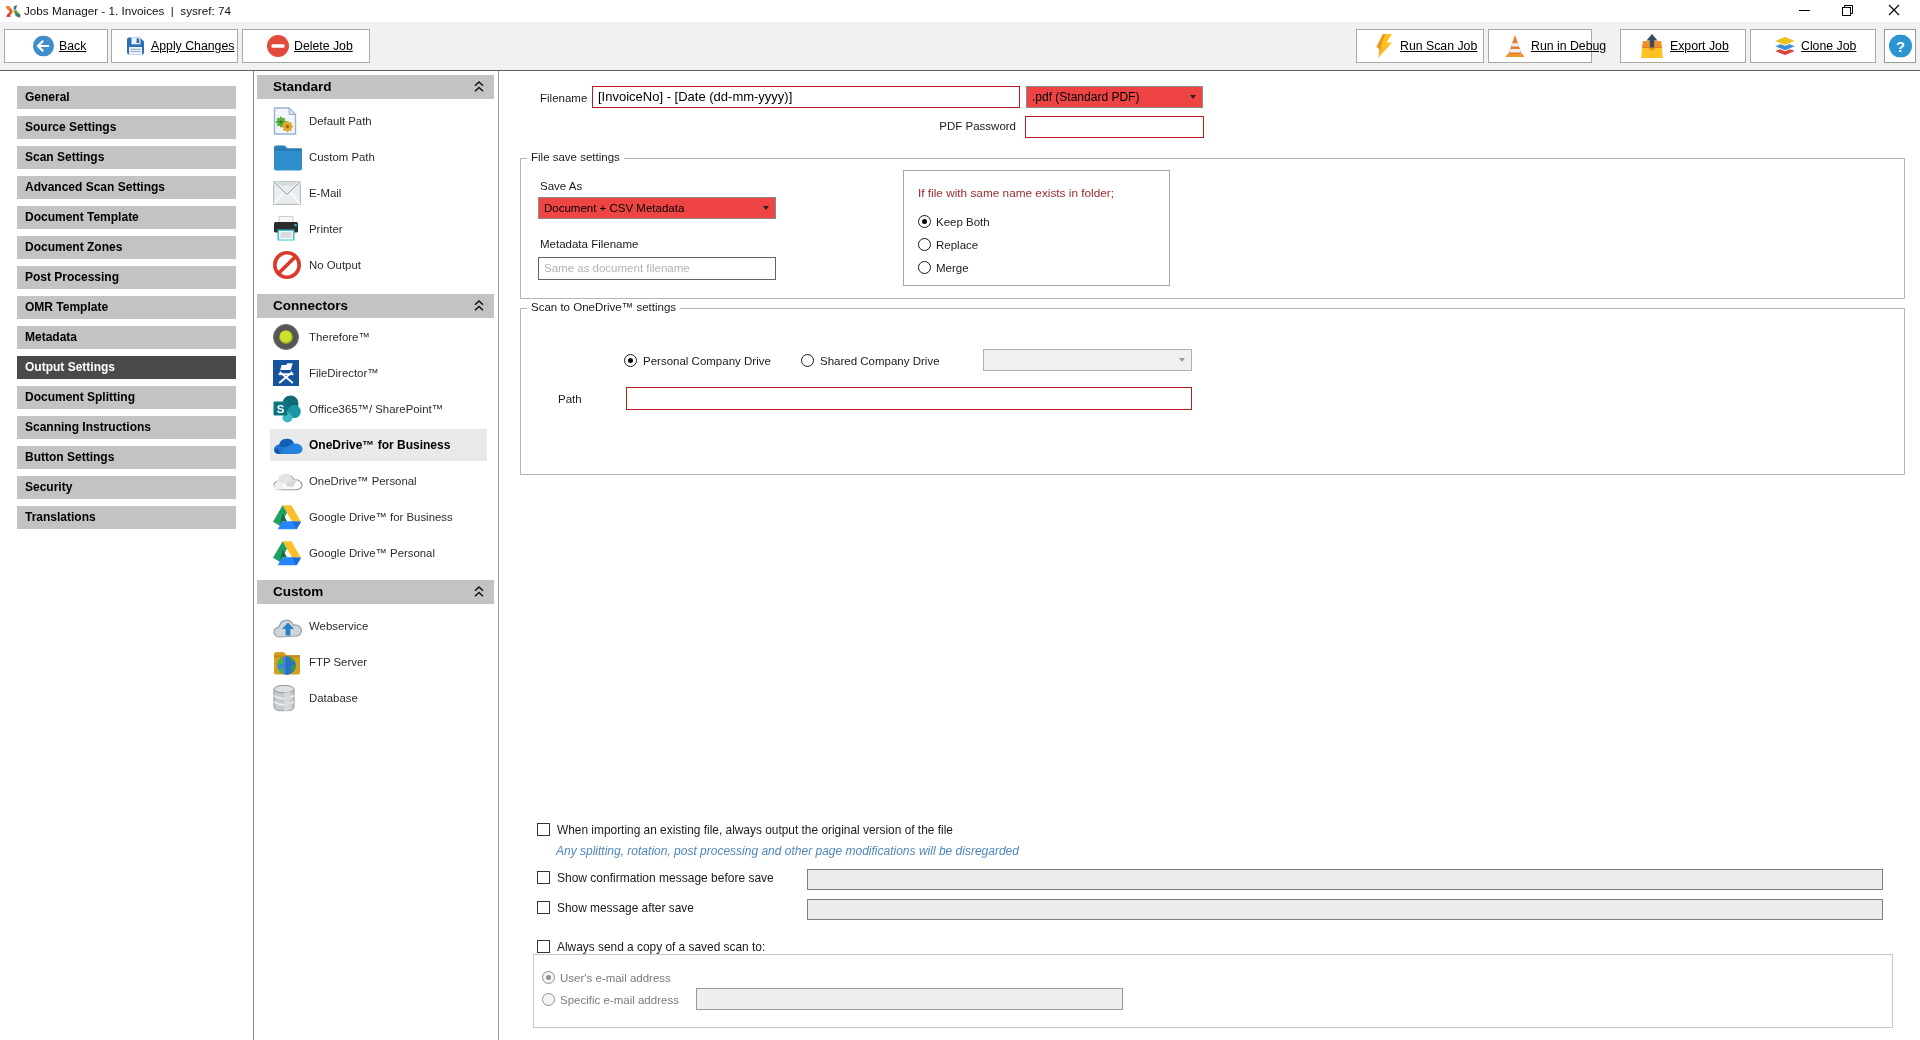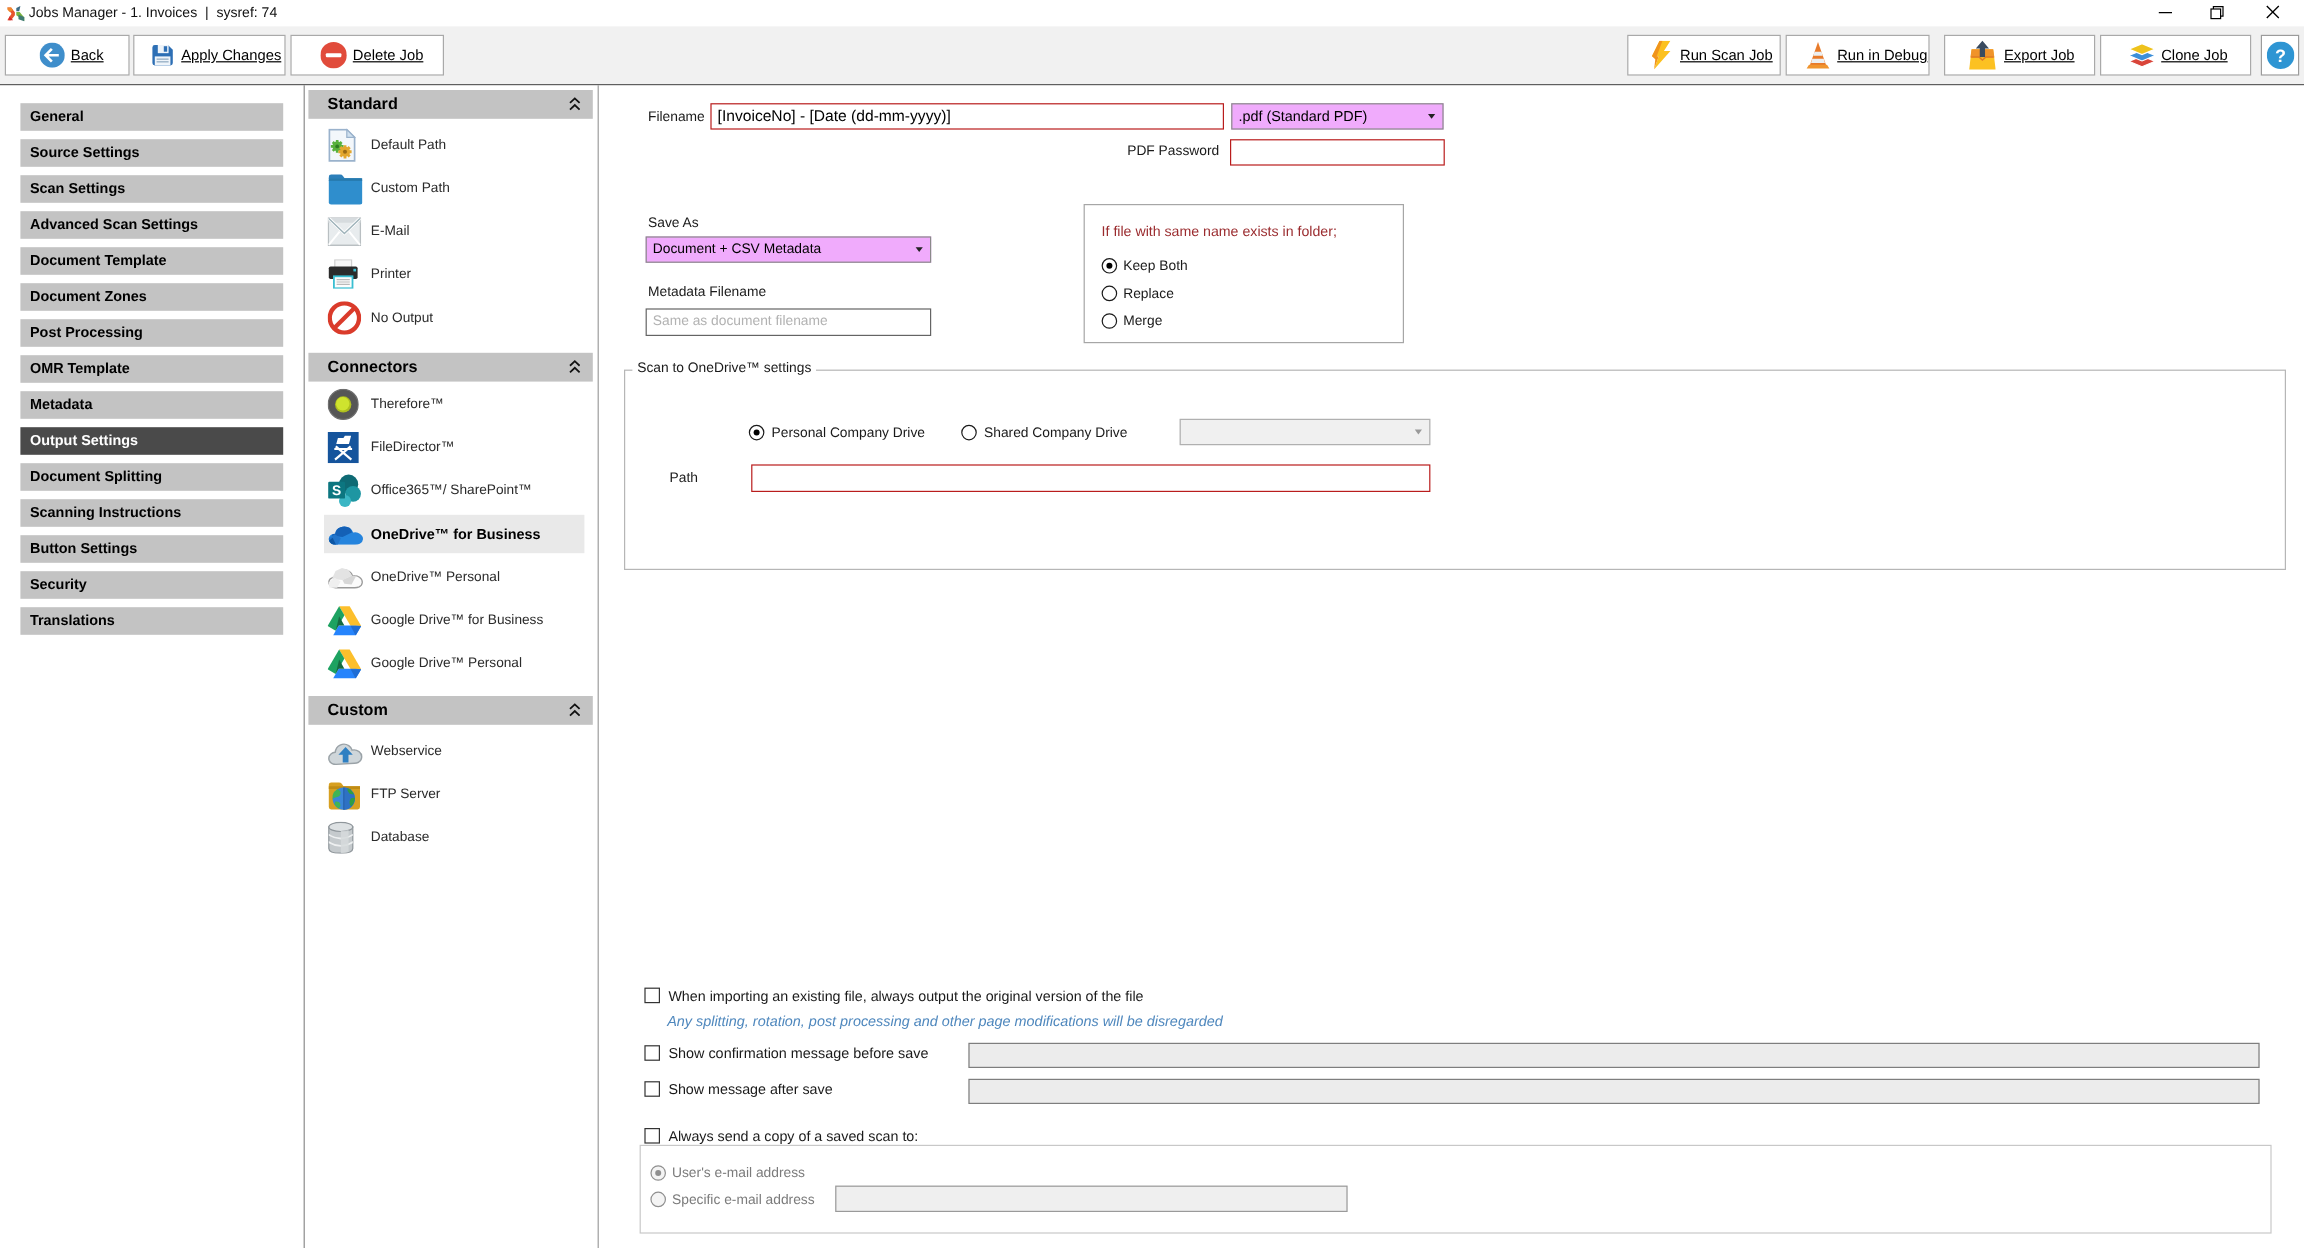--- a/index.html
+++ b/index.html
@@ -39,21 +39,21 @@
     font-size:11.4px; color:#2b2b2b; white-space:nowrap; }
   .c2item.sel .txt { font-weight:bold; color:#000; left:39px; font-size:12px; }
   .c2item svg { position:absolute; left:16px; top:50%; transform:translateY(-50%); }
   .c2item.sel svg { left:3px; }
 
   
   .flabel { position:absolute; font-size:11.5px; color:#1a1a1a; white-space:nowrap; line-height:14px; }
   .tbox { position:absolute; background:#fff; border:1px solid #b91c1c;
     font-size:12.5px; color:#000; padding-left:5px; white-space:nowrap; overflow:hidden; }
   .tbox .ph { color:#b2b2b2; }
-  .combo { position:absolute; background:#f0abfc; border:1px solid #8a8a8a;
+  .combo { position:absolute; background:#ef4444; border:1px solid #8a8a8a;
     font-size:11.5px; color:#000; padding-left:5px; white-space:nowrap; }
   .combo .arr { position:absolute; right:6px; top:50%; margin-top:-2px;
     width:0; height:0; border-left:3.5px solid transparent; border-right:3.5px solid transparent;
     border-top:4.5px solid #222; }
   .combo.dis { background:#f0f0f0; border-color:#b0b0b0; }
   .combo.dis .arr { border-top-color:#9a9a9a; }
   .gbox { position:absolute; border:1px solid #b6b6b6; }
   .gbox .legend { position:absolute; top:-8px; left:6px; background:#fff;
     padding:0 4px; font-size:11.5px; color:#1a1a1a; white-space:nowrap; }
   .ibox { position:absolute; border:1px solid #a6a6a6; background:#fff; }
@@ -117,21 +117,21 @@
     <div class="lbl" style="left:51px">Delete Job</div>
   </div>
 
   <div class="tbtn" style="left:1356px;width:128px;">
     <svg style="left:17px" width="20" height="24" viewBox="0 0 20 24">
       <polygon points="9,0 18,0 12.6,8.6 18,8.6 4.4,24 8.3,12.8 2.6,12.8" fill="#fcc11f"></polygon>
       <polygon points="9,0 11.4,0 6.6,12.8 8.3,12.8 4.4,24 5.4,15.4 2.6,12.8" fill="#f0941c"></polygon>
     </svg>
     <div class="lbl" style="left:43px">Run Scan Job</div>
   </div>
-  <div class="tbtn" style="left:1488px;width:120px;">
+  <div class="tbtn" style="left:1488px;width:104px;">
     <svg style="left:15px" width="22" height="24" viewBox="0 0 22 24">
       <polygon points="11,1 18,21 4,21" fill="#e87a2a"></polygon>
       <polygon points="8.1,9.2 13.9,9.2 14.9,12.4 7.1,12.4" fill="#eceff1"></polygon>
       <polygon points="6.2,15 15.8,15 16.8,18.4 5.2,18.4" fill="#eceff1"></polygon>
       <polygon points="3.5,20 18.5,20 20.5,23 1.5,23" fill="#f0942e"></polygon>
     </svg>
     <div class="lbl" style="left:42px">Run in Debug</div>
   </div>
   <div class="tbtn" style="left:1620px;width:126px;">
     <svg style="left:19px" width="24" height="26" viewBox="0 0 24 26">
@@ -369,20 +369,23 @@
       <path d="M 11 8 V 26.5 Q 14.8 26.5 17.5 25.6 V 7.2 Q 14.5 8.2 11 8 Z" fill="#d6dadc" opacity="0.85"></path>
     </svg>
   </div>
 
   <div class="flabel" style="left:540px;top:91px">Filename</div>
   <div class="tbox" style="left:592px;top:86px;width:428px;height:22px;line-height:20px;font-size:13px">[InvoiceNo] - [Date (dd-mm-yyyy)]</div>
   <div class="combo" style="left:1026px;top:86px;width:177px;height:22px;line-height:20px;font-size:12px">.pdf (Standard PDF)<span class="arr"></span></div>
   <div class="flabel" style="left:929px;top:119px;width:87px;text-align:right">PDF Password</div>
   <div class="tbox" style="left:1025px;top:116px;width:179px;height:22px"></div>
 
+  <div class="gbox" style="left:520px;top:158px;width:1385px;height:141px">
+    <span class="legend">File save settings</span>
+  </div>
   <div class="flabel" style="left:540px;top:179px">Save As</div>
   <div class="combo" style="left:538px;top:197px;width:238px;height:22px;line-height:20px">Document + CSV Metadata<span class="arr"></span></div>
   <div class="flabel" style="left:540px;top:237px">Metadata Filename</div>
   <div class="tbox" style="left:538px;top:257px;width:238px;height:23px;line-height:21px;border-color:#646464;font-size:11.5px"><span class="ph">Same as document filename</span></div>
 
   <div class="ibox" style="left:903px;top:170px;width:267px;height:116px"></div>
   <div class="flabel" style="left:918px;top:186px;color:#9a2b2e;font-size:11.8px">If file with same name exists in folder;</div>
   <div class="radio on" style="left:918px;top:215px"></div>
   <div class="flabel" style="left:936px;top:215px">Keep Both</div>
   <div class="radio" style="left:918px;top:238px"></div>

